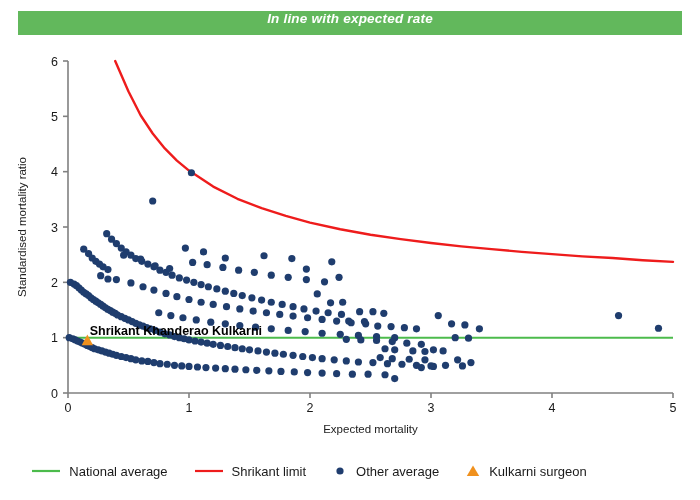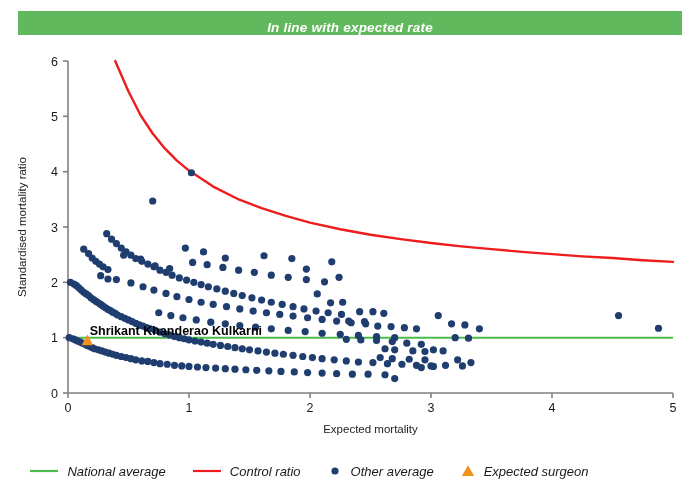--- a/index.html
+++ b/index.html
@@ -13,21 +13,21 @@
     position: relative;
     width: 700px; height: 500px;
     background: #ffffff;
   }
   
   #banner {
     position: absolute;
     left: 18px; top: 11px;
     width: 664px; height: 24px;
     background: #62b85c;
-    display: flex; align-items: flex-end; justify-content: center;
+    display: flex; align-items: flex-start; justify-content: center;
   }
   #banner-text {
     color: #ffffff;
     font-size: 13.5px;
     font-weight: bold;
     font-style: italic;
     letter-spacing: .2px;
     white-space: nowrap;
   }
   
@@ -39,21 +39,20 @@
   #plot-svg { display: block; }
   
   #legend {
     position: absolute;
     left: 0; top: 456px;
     width: 618px; height: 30px;
     display: flex;
     align-items: center;
     justify-content: center;
     gap: 26px;
-    font-style: italic;
   }
   .legend-item {
     display: flex;
     align-items: center;
     gap: 8px;
     white-space: nowrap;
   }
   .legend-label {
     font-size: 13px;
     color: #1a1a1a;
@@ -365,29 +364,29 @@
       <div class="legend-item">
         <svg class="lg-swatch" width="30" height="14">
           <line x1="1" y1="7" x2="29" y2="7" stroke="#4cbb4c" stroke-width="2.2"></line>
         </svg>
         <span class="legend-label">National average</span>
       </div>
       <div class="legend-item">
         <svg class="lg-swatch" width="30" height="14">
           <line x1="1" y1="7" x2="29" y2="7" stroke="#ee1c1c" stroke-width="2.2"></line>
         </svg>
-        <span class="legend-label">Control ratio</span>
+        <span class="legend-label">Shrikant limit</span>
       </div>
       <div class="legend-item">
         <svg class="lg-swatch" width="16" height="14">
           <circle cx="8" cy="7" r="3.6" fill="#1f3d6e"></circle>
         </svg>
         <span class="legend-label">Other average</span>
       </div>
       <div class="legend-item">
         <svg class="lg-swatch" width="16" height="14">
           <polygon points="8,1.5 1.8,12 14.2,12" fill="#f0911e"></polygon>
         </svg>
-        <span class="legend-label">Expected surgeon</span>
+        <span class="legend-label">Kulkarni surgeon</span>
       </div>
     </div>
 
 </div>
 
 </body></html>

